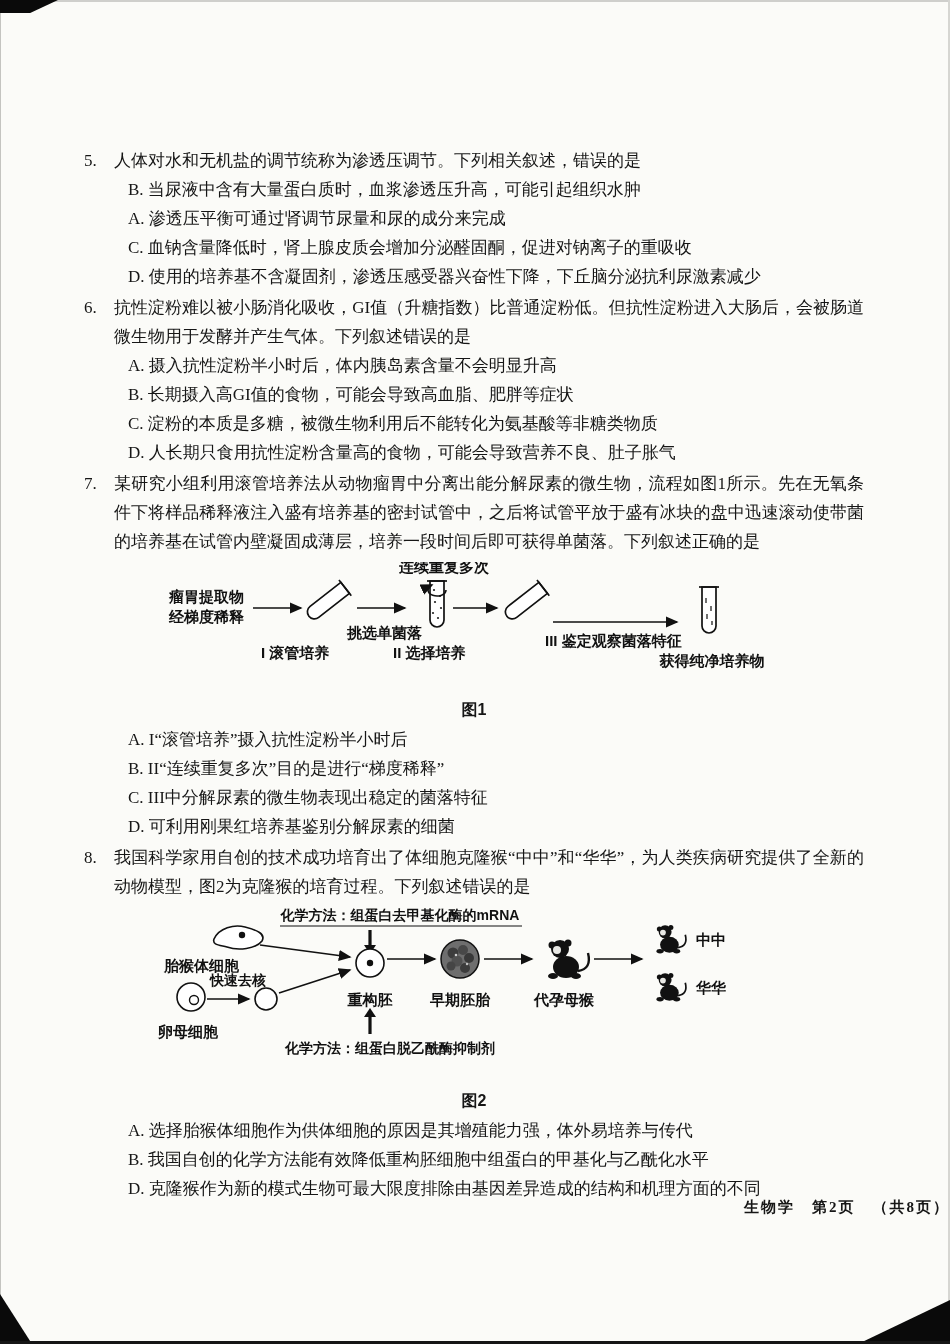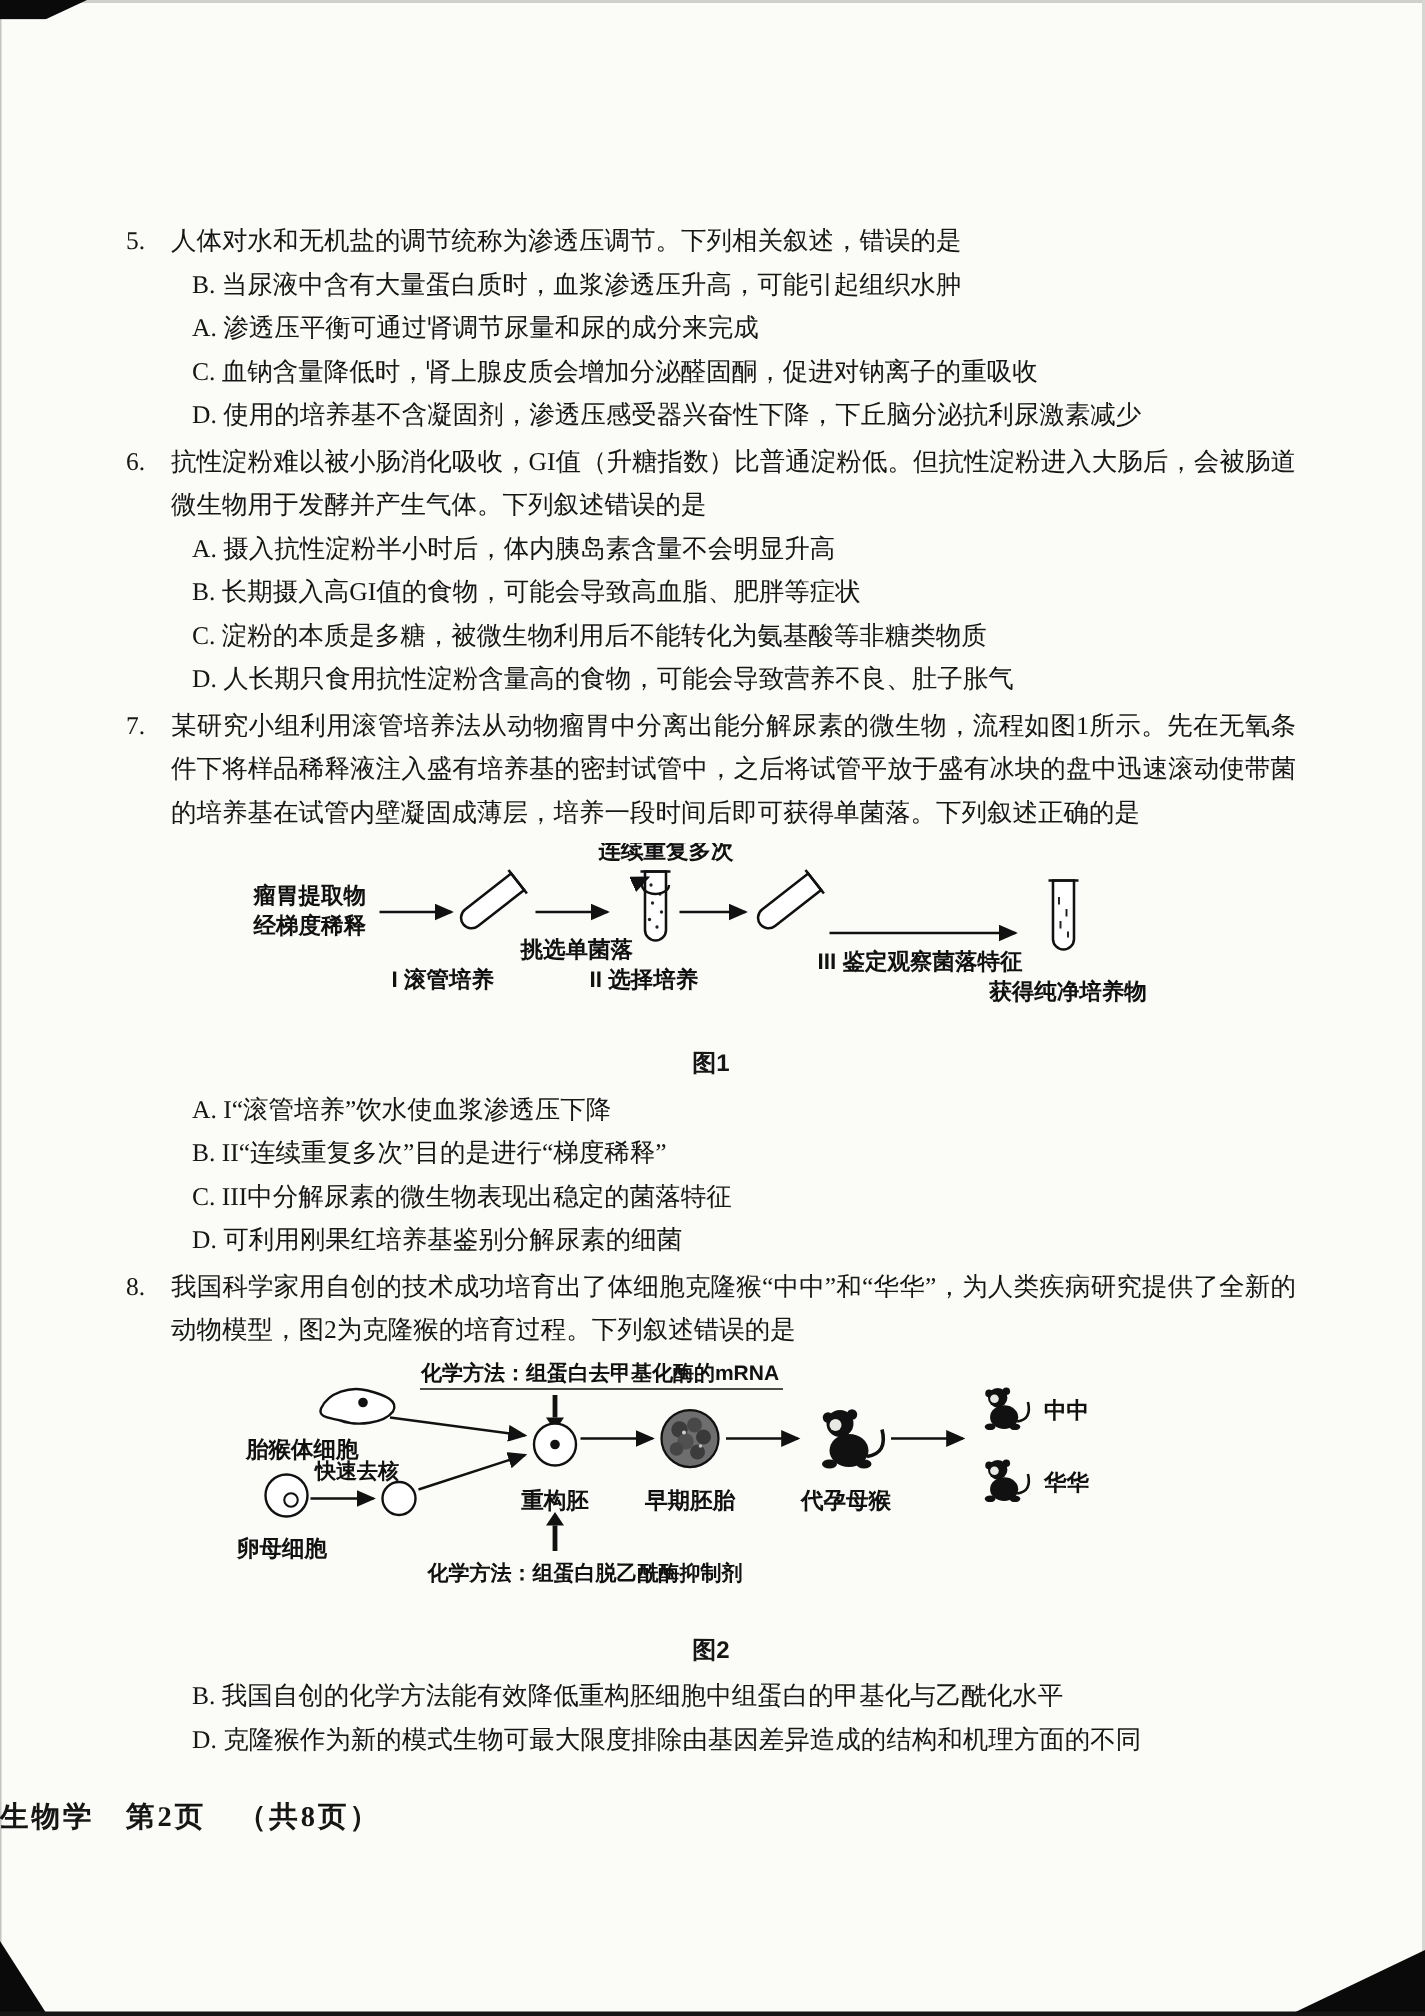--- a/index.html
+++ b/index.html
@@ -24,22 +24,22 @@
   .qnum{flex:0 0 30px;}
   .stem-text{flex:1;text-align:justify;}
   .option{padding-left:44px;}
   .fig{margin:6px 0 4px;text-align:center;}
   .figcap{font-family:"Liberation Sans",sans-serif;font-weight:700;font-size:16px;
     margin-top:16px;line-height:22px;}
   .svgtext{font-family:"Liberation Sans",sans-serif;font-weight:700;font-size:15px;fill:#111;}
   .svgtext.small{font-size:14px;}
   .flowline{stroke:#111;stroke-width:1.6;fill:none;}
   .thick{stroke:#111;stroke-width:3.2;fill:none;}
-  .page-footer{position:absolute;top:1198px;left:0;right:0;text-align:left;
-    font-weight:700;font-size:19px;letter-spacing:2px;}
+  .page-footer{position:absolute;top:1198px;left:0;right:0;text-align:right;
+    font-weight:700;font-size:15px;letter-spacing:2px;}
 </style>
 </head>
 <body>
 
 <div class="page">
   <div class="edge-top"></div>
   <div class="edge-left"></div>
   <div class="edge-right"></div>
   <div class="corner-tl"></div>
 
@@ -121,21 +121,21 @@
             <line x1="-3" y1="-12" x2="-3" y2="-7"></line>
             <line x1="2" y1="-4" x2="2" y2="1"></line>
             <line x1="-2" y1="4" x2="-2" y2="9"></line>
             <line x1="3" y1="11" x2="3" y2="15"></line>
           </g>
           <text x="563" y="104" text-anchor="middle" class="svgtext">获得纯净培养物</text>
         </svg>
         <figcaption class="figcap">图1</figcaption>
       </figure>
 
-      <div class="option">A. I“滚管培养”饮水使血浆渗透压下降</div>
+      <div class="option">A. I“滚管培养”摄入抗性淀粉半小时后</div>
       <div class="option">B. II“连续重复多次”目的是进行“梯度稀释”</div>
       <div class="option">C. III中分解尿素的微生物表现出稳定的菌落特征</div>
       <div class="option">D. 可利用刚果红培养基鉴别分解尿素的细菌</div>
     </section>
 
     <section class="question">
       <div class="stem">
         <span class="qnum">8.</span>
         <div class="stem-text">我国科学家用自创的技术成功培育出了体细胞克隆猴“中中”和“华华”，为人类疾病研究提供了全新的动物模型，图2为克隆猴的培育过程。下列叙述错误的是</div>
       </div>
@@ -213,20 +213,21 @@
 
           <defs>
             <marker id="ah2" markerWidth="9" markerHeight="8" refX="7" refY="3.5" orient="auto">
               <path d="M0,0 L8,3.5 L0,7 Z" fill="#111"></path>
             </marker>
           </defs>
         </svg>
         <figcaption class="figcap">图2</figcaption>
       </figure>
 
+      <div class="option">A. 选择胎猴体细胞作为供体细胞的原因是其增殖能力强，体外易培养与传代</div>
       <div class="option">B. 我国自创的化学方法能有效降低重构胚细胞中组蛋白的甲基化与乙酰化水平</div>
       <div class="option">D. 克隆猴作为新的模式生物可最大限度排除由基因差异造成的结构和机理方面的不同</div>
     </section>
 
   </div>
 
   <footer class="page-footer">生物学　第2页　（共8页）</footer>
 
   <div class="corner-bl"></div>
   <div class="corner-br"></div>

